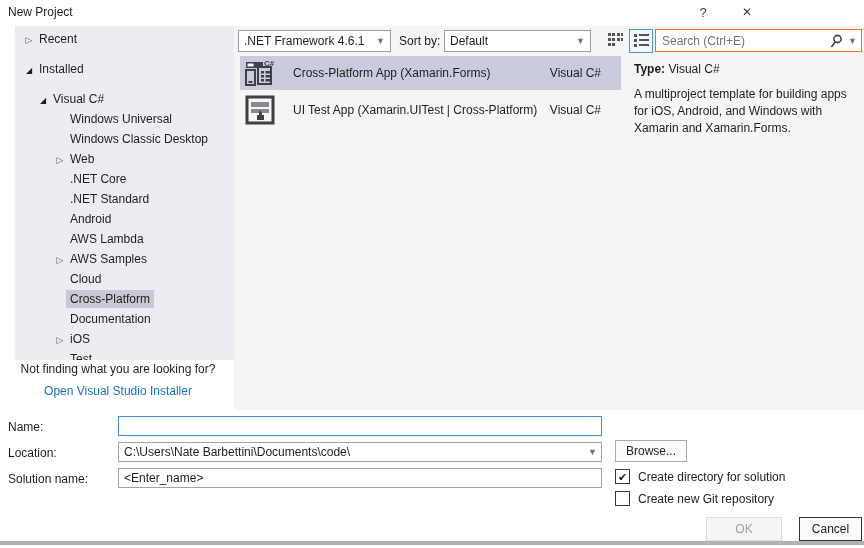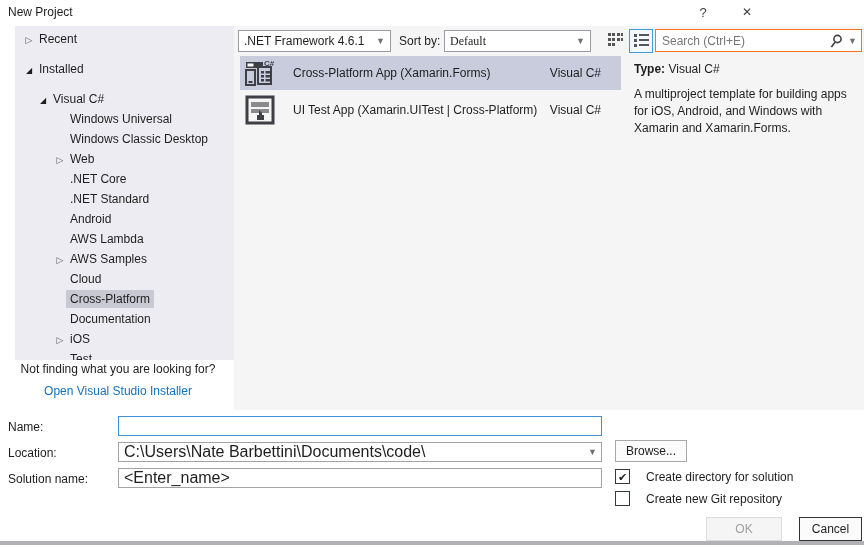--- a/index.html
+++ b/index.html
@@ -43,21 +43,21 @@
 
   
   .main { position:absolute; left:234px; top:26px; width:630px; height:384px; background:#f5f5f5; }
 
   
   .combo { position:absolute; height:22px; background:#fff; border:1px solid #999da3; line-height:20px;
            padding:0 18px 0 5px; color:#1e1e1e; }
   .combo .caret { position:absolute; right:5px; top:0; color:#717171; font-size:9px; line-height:20px; }
   .combo-framework { left:4px; top:4px; width:153px; }
   .sort-label { position:absolute; left:165px; top:8px; }
-  .combo-sort { left:210px; top:4px; width:147px;font-family:Liberation Serif, serif; }
+  .combo-sort { left:210px; top:4px; width:147px; }
   .view-btn { position:absolute; top:3px; width:24px; height:24px; }
   .view-small { left:369px; }
   .view-list { left:395px; border:1px solid #3f9bdb; background:#f2f8fd; }
   .view-btn svg { display:block; margin:4px auto 0; }
   .searchbox { position:absolute; left:421px; top:3px; width:207px; height:23px; background:#fff;
                border:1px solid #f97316; }
   .searchbox input { position:absolute; left:6px; top:1px; width:160px; height:19px; border:none; outline:none;
                      font-family:"Liberation Sans", sans-serif; font-size:12px; color:#1e1e1e; background:transparent; }
   .searchbox input::placeholder { color:#767676; opacity:1; }
   .search-icon { position:absolute; right:18px; top:4px; }
@@ -78,32 +78,32 @@
   .desc { position:absolute; left:400px; top:36px; width:218px; }
   .desc .type-line { margin-bottom:10px; }
   .desc .type-label { font-weight:bold; }
   .desc .dtext { line-height:17px; }
 
   
   .formarea { position:absolute; left:0; top:410px; width:864px; height:131px; background:#fff; }
   .flabel { position:absolute; left:8px; }
   .lbl-name { top:10px; } .lbl-loc { top:36px; } .lbl-sol { top:62px; }
   .field { position:absolute; left:118px; width:484px; height:20px; background:#fff; border:1px solid #a3a3a3;
-           font-family:"Liberation Sans", sans-serif; font-size:16px; color:#1e1e1e; padding:0 5px; outline:none; }
+           font-family:"Liberation Sans", sans-serif; font-size:12px; color:#1e1e1e; padding:0 5px; outline:none; }
   .fld-name { top:6px; border-color:#3d8fd7; }
   .fld-loc { top:32px; padding-right:18px; }
   .fld-sol { top:58px; }
   .loc-caret { position:absolute; left:588px; top:33px; color:#717171; font-size:9px; line-height:18px; }
   .browse-btn { position:absolute; left:615px; top:30px; width:72px; height:22px; background:#fbfbfb;
                 border:1px solid #a9a9a9; text-align:center; line-height:20px; color:#1e1e1e; }
   .cbrow { position:absolute; left:615px; height:16px; }
   .cb1 { top:59px; } .cb2 { top:81px; }
   .cbbox { position:absolute; left:0; top:0; width:15px; height:15px; background:#fff; border:1px solid #33393e;
            text-align:center; line-height:14px; font-size:11px; color:#1e1e1e; }
-  .cblabel { position:absolute; left:23px; top:1px; white-space:nowrap;margin-left:8px; }
+  .cblabel { position:absolute; left:23px; top:1px; white-space:nowrap; }
 
   .btn { position:absolute; text-align:center; }
   .ok-btn { left:706px; top:517px; width:76px; height:24px; background:#f5f5f5; border:1px solid #dcdcdc;
             color:#9e9e9e; line-height:22px; }
   .cancel-btn { left:799px; top:517px; width:63px; height:24px; background:#fbfbfb; border:1px solid #333;
                 color:#1e1e1e; line-height:22px; }
 
   .bottom-strip { position:absolute; left:0; top:541px; width:864px; height:4px; background:#b2b2b6; }
 </style>
 </head>

